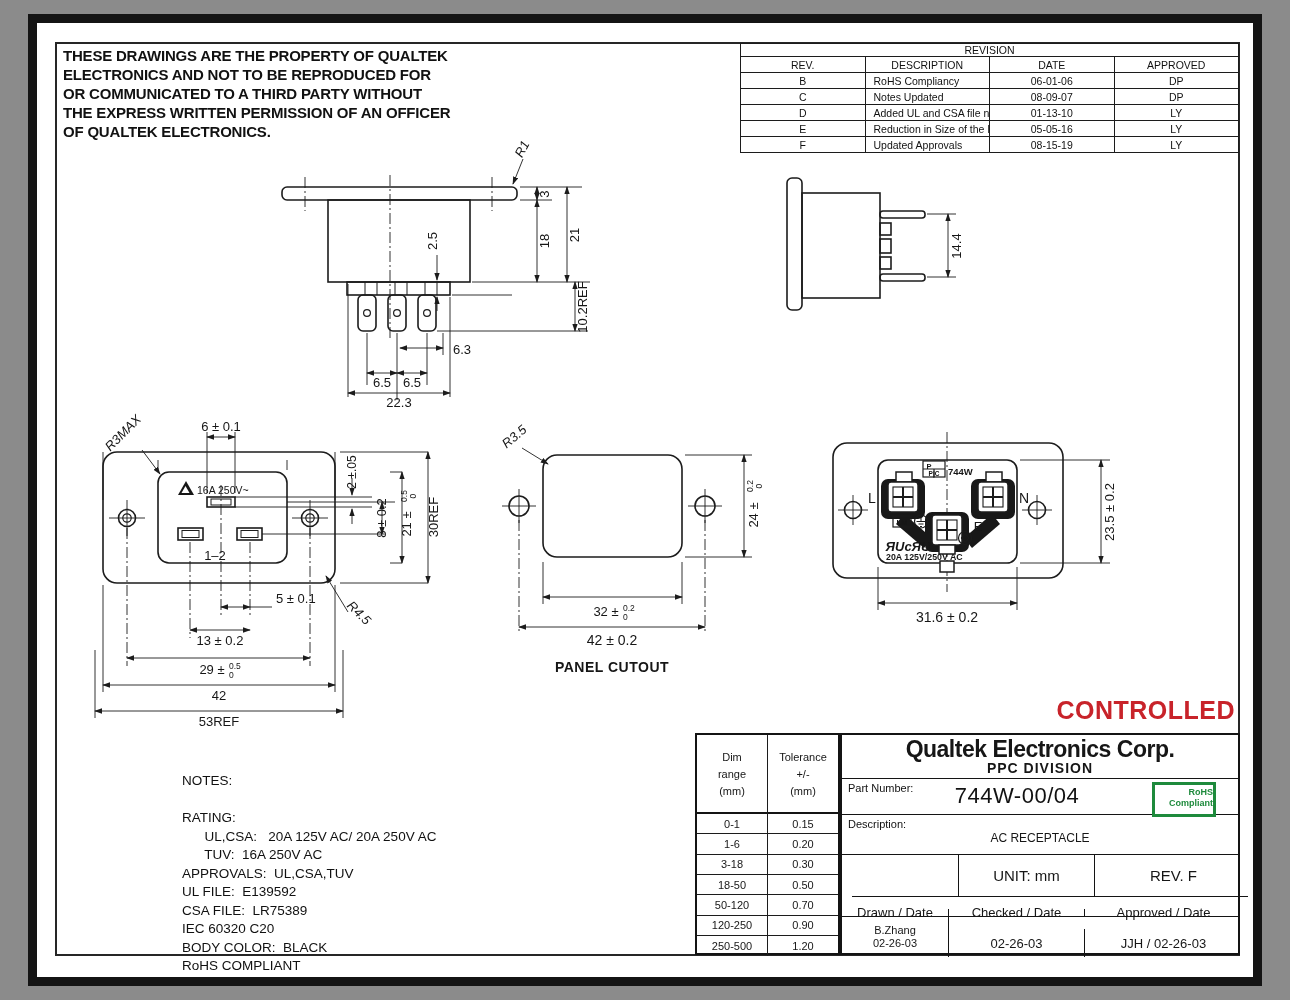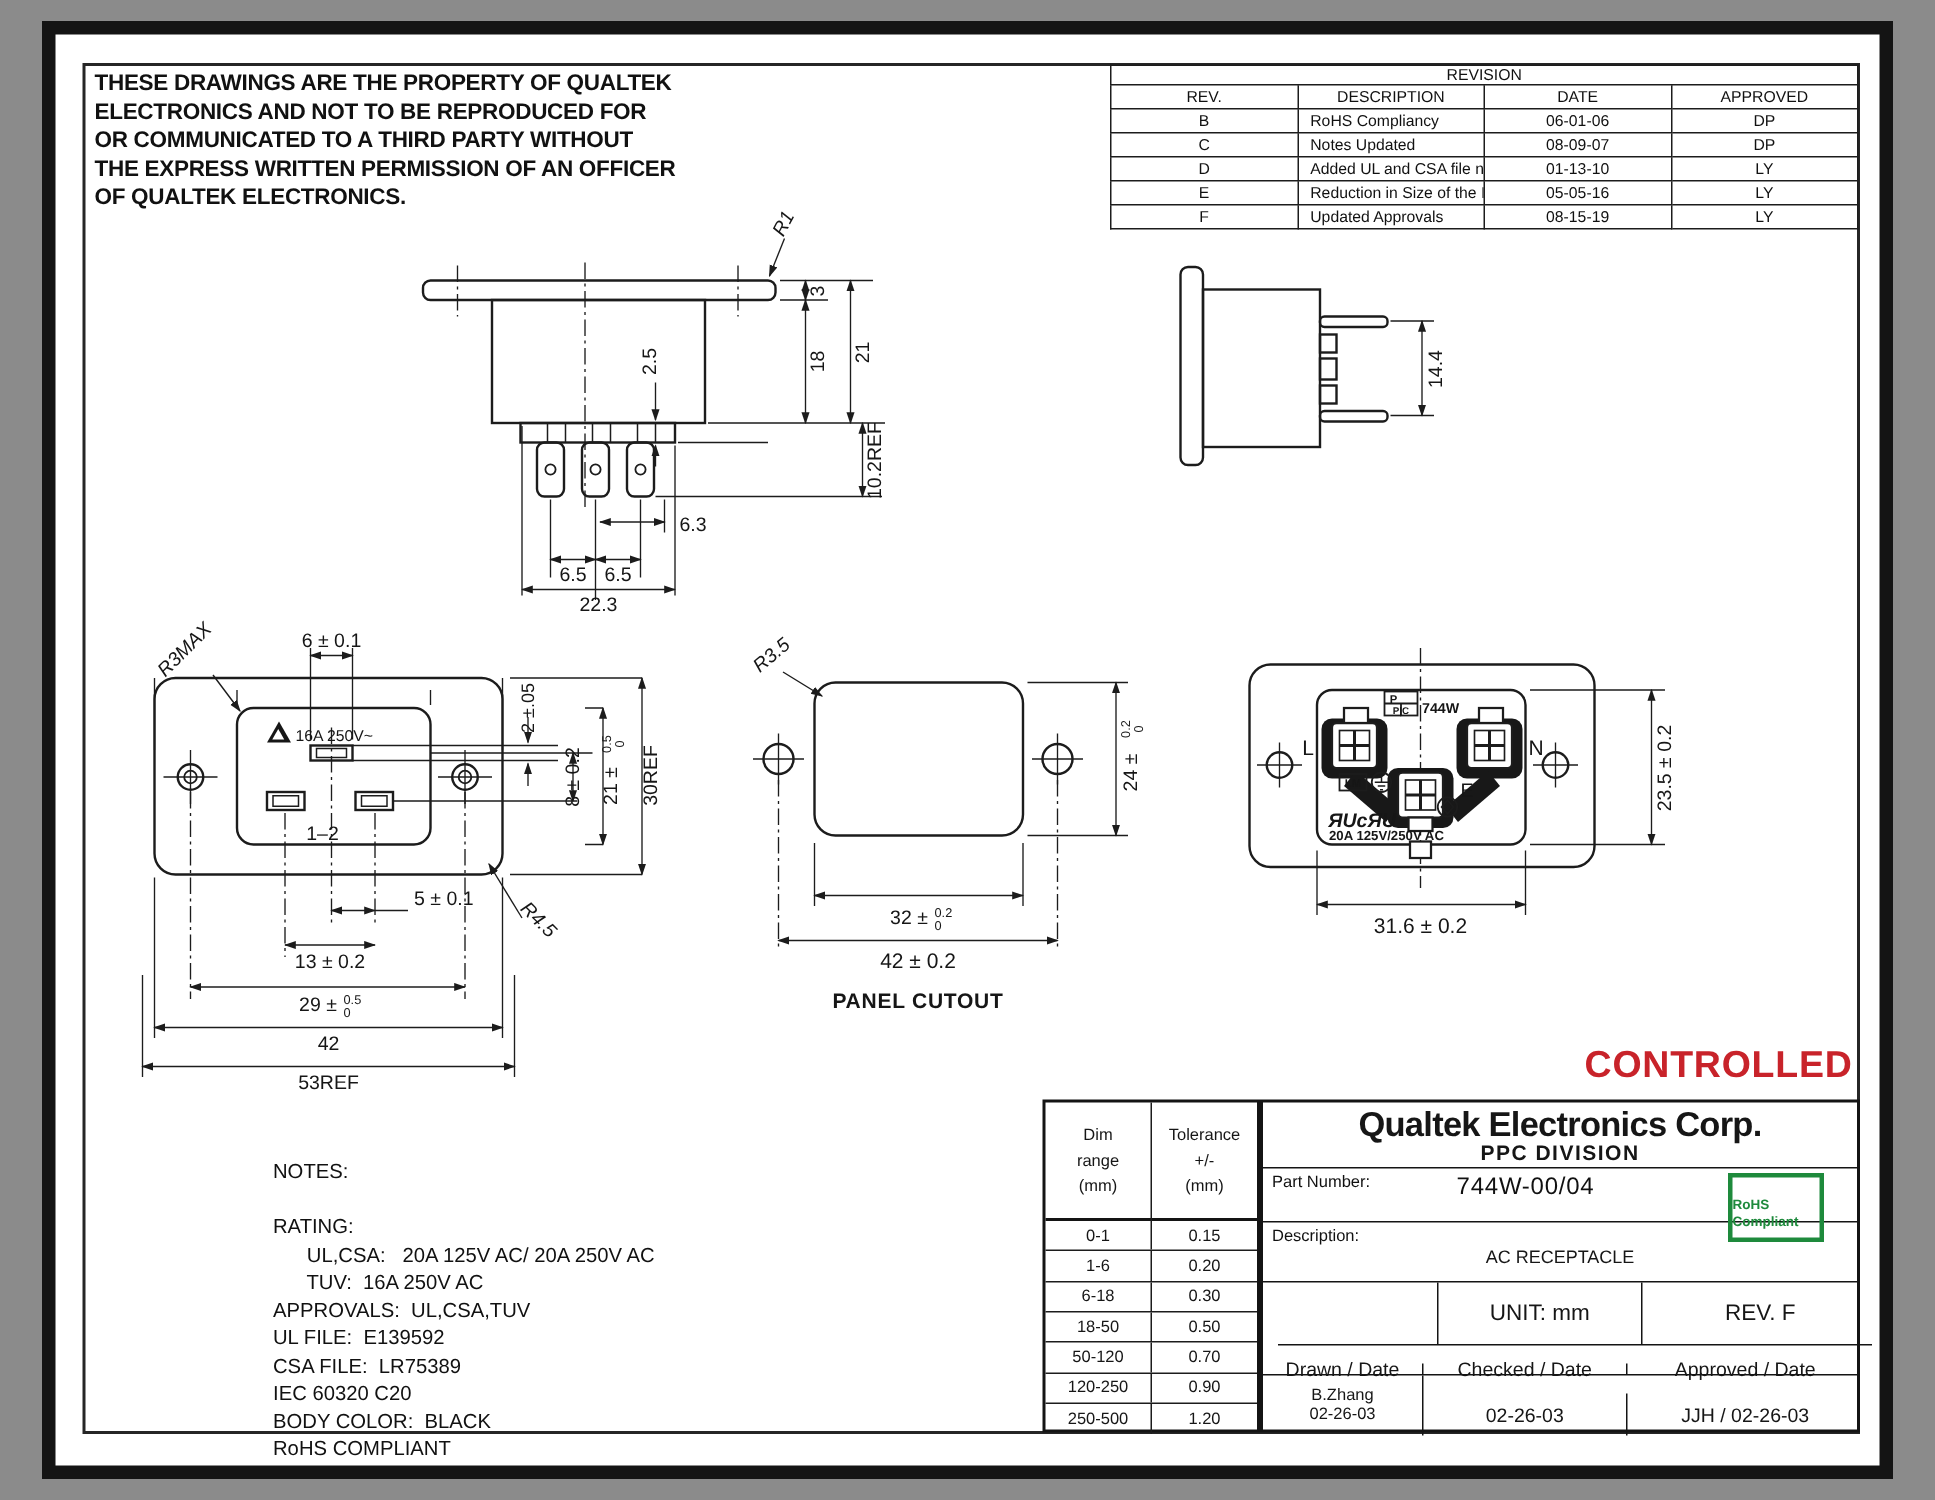--- a/index.html
+++ b/index.html
@@ -74,26 +74,26 @@
   .tb .company{top:0;height:44px;text-align:center;}
   .tb .company .big{font-size:23px;font-weight:700;letter-spacing:-0.5px;margin-top:1px;}
   .tb .company .div{font-size:14px;font-weight:700;letter-spacing:1px;margin-top:-3px;}
   .tb .partrow{top:44px;height:36px;}
   .tb .descrow{top:80px;height:40px;}
   .tb .unitrow{top:120px;height:42px;margin-left:10px;}
   .tb .sighdr{top:162px;height:20px;}
   .tb .sigval{top:182px;height:40px;border-bottom:none;}
   .tb .small-label{position:absolute;left:6px;top:3px;font-size:11px;color:#111;}
   .tb .part-number{position:absolute;left:95px;top:4px;width:160px;text-align:center;
-    font-size:16px;letter-spacing:0.5px;color:#111;}
+    font-size:22px;letter-spacing:0.5px;color:#111;}
   .tb .desc-value{position:absolute;left:0;top:16px;width:100%;text-align:center;font-size:12px;}
   .rohs-badge{
     position:absolute;right:22px;top:3px;width:58px;height:27px;
-    border:3px solid #1e8a3c;text-align:left;color:#1e8a3c;
-    font-size:9px;font-weight:700;line-height:11px;padding-top:13px;box-sizing:content-box;
+    border:3px solid #1e8a3c;text-align:right;color:#1e8a3c;
+    font-size:9px;font-weight:700;line-height:11px;padding-top:2px;box-sizing:content-box;
   }
   .tb .cell{position:absolute;top:0;bottom:0;box-sizing:border-box;
     display:flex;align-items:center;justify-content:center;text-align:center;}
   .tb .cb1{left:0;width:107px;border-right:1.6px solid #141414;}
   .tb .cb2{left:107px;width:136px;border-right:1.6px solid #141414;}
   .tb .cb3{left:243px;width:157px;}
   .f15{font-size:15px;} .f12{font-size:13px;margin-top:12px;} .f11{font-size:11px;line-height:13px;}
 </style>
 </head>
 <body>
@@ -431,21 +431,21 @@
     <div class="rows">
       <div class="trow">
           <div class="c1">0-1</div>
           <div class="c2">0.15</div>
         </div>
       <div class="trow">
           <div class="c1">1-6</div>
           <div class="c2">0.20</div>
         </div>
       <div class="trow">
-          <div class="c1">6-18</div>
+          <div class="c1">3-18</div>
           <div class="c2">0.30</div>
         </div>
       <div class="trow">
           <div class="c1">18-50</div>
           <div class="c2">0.50</div>
         </div>
       <div class="trow">
           <div class="c1">50-120</div>
           <div class="c2">0.70</div>
         </div>

